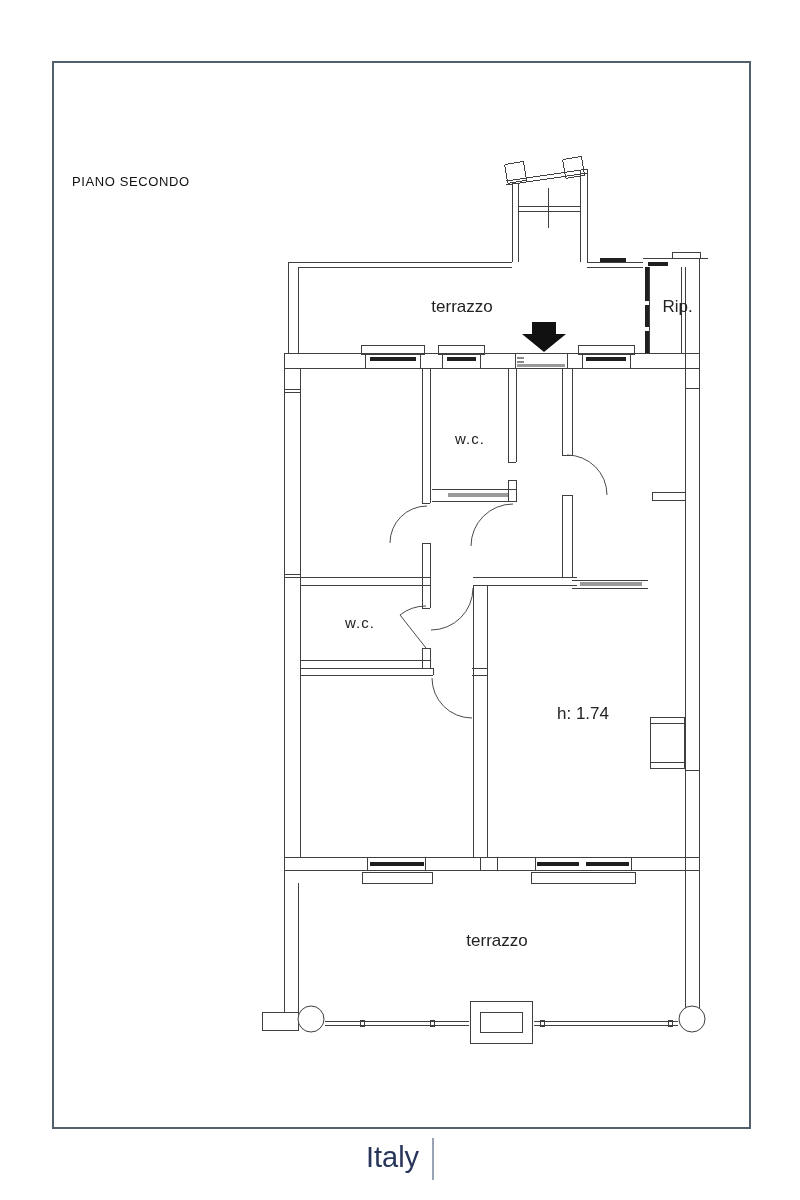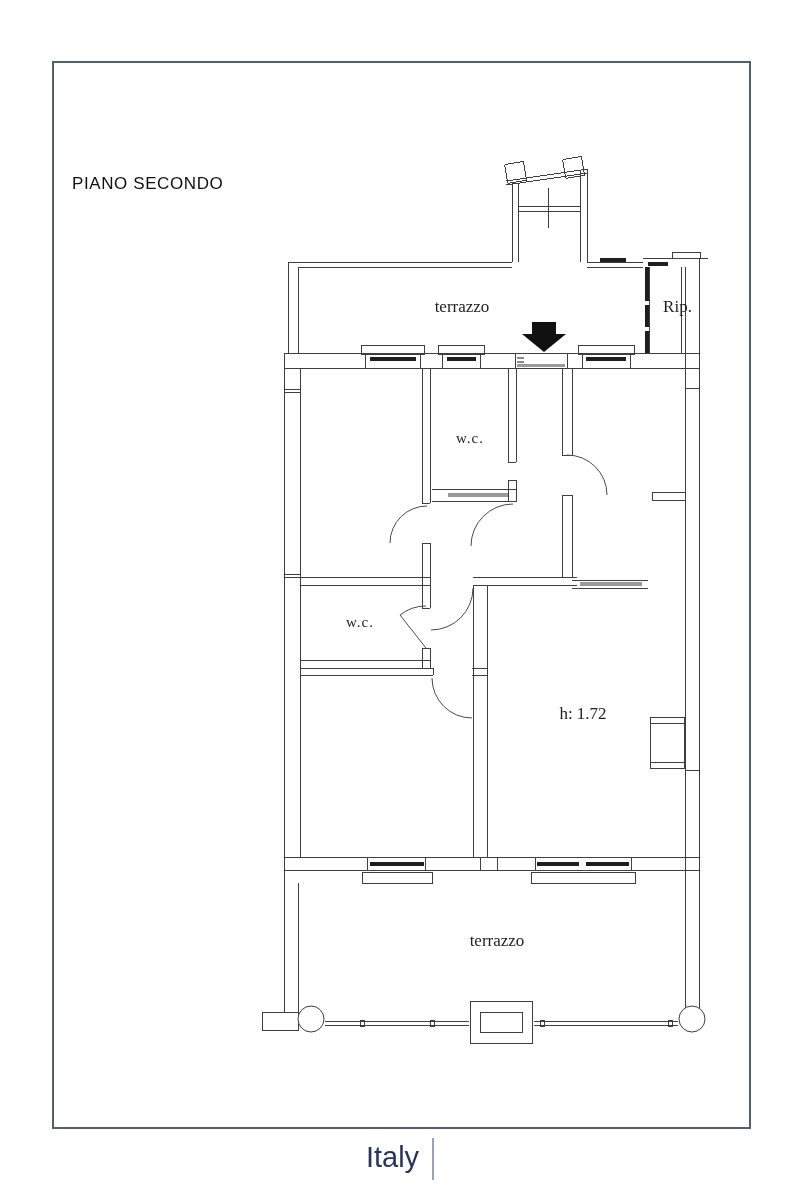--- a/index.html
+++ b/index.html
@@ -1,21 +1,21 @@
 <!DOCTYPE html>
 <html><head>
 <meta charset="utf-8">
 <style>
   html,body{margin:0;padding:0;background:#ffffff;}
   body{width:800px;height:1200px;position:relative;font-family:"Liberation Sans",sans-serif;overflow:hidden;}
   .frame{position:absolute;left:52px;top:61px;width:695px;height:1064px;border:2px solid #51606c;background:#fff;}
   .plan-svg{position:absolute;left:0;top:0;width:800px;height:1200px;}
   .lbl{position:absolute;color:#1c1c1c;white-space:nowrap;}
-  .lbl-title{left:72px;top:174px;font-size:17px;letter-spacing:0.6px;color:#111;}
-  .lbl-center{transform:translate(-50%,-50%);font-family:Liberation Serif, serif;}
+  .lbl-title{left:72px;top:174px;font-size:13px;letter-spacing:0.6px;color:#111;}
+  .lbl-center{transform:translate(-50%,-50%);}
   .lbl-terrazzo-top{left:462px;top:307px;font-size:17px;color:#222;}
   .lbl-rip{left:664px;top:307px;font-size:17px;color:#222;padding-left:27px;}
   .lbl-wc1{left:470px;top:438px;font-size:15px;letter-spacing:1px;color:#222;}
   .lbl-wc2{left:360px;top:622px;font-size:15px;letter-spacing:1px;color:#222;}
   .lbl-h{left:583px;top:714px;font-size:17px;color:#222;}
   .lbl-terrazzo-bottom{left:497px;top:941px;font-size:17px;color:#222;}
   .footer{position:absolute;left:0;top:1138px;width:800px;display:flex;justify-content:center;align-items:flex-start;gap:13px;}
   .footer-italy{font-size:29px;font-weight:400;color:#27355a;padding-top:5px;line-height:1;}
   .footer-divider{width:2px;height:42px;background:#9aa3b5;}
   .footer-right{display:flex;flex-direction:column;align-items:flex-start;}
@@ -228,19 +228,19 @@
   </g>
 
   <polygon points="532,322 556,322 556,334 566,334 544,352 522,334 532,334" fill="#111111"></polygon>
 </svg>
 
 <div class="lbl lbl-title">PIANO SECONDO</div>
 <div class="lbl lbl-center lbl-terrazzo-top">terrazzo</div>
 <div class="lbl lbl-center lbl-rip">Rip.</div>
 <div class="lbl lbl-center lbl-wc1">w.c.</div>
 <div class="lbl lbl-center lbl-wc2">w.c.</div>
-<div class="lbl lbl-center lbl-h">h: 1.72</div>
+<div class="lbl lbl-center lbl-h">h: 1.74</div>
 <div class="lbl lbl-center lbl-terrazzo-bottom">terrazzo</div>
 
 <div class="footer">
   <span class="footer-italy">Italy</span>
   <span class="footer-divider"></span>
 </div>
 
 </body></html>

